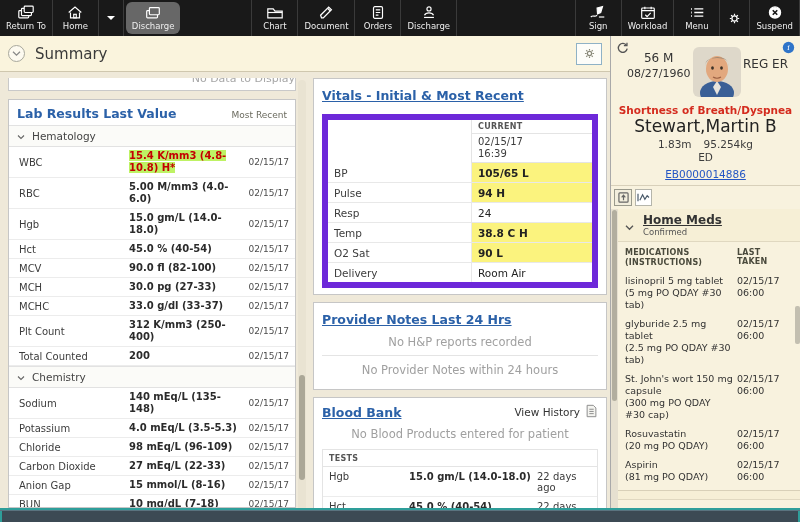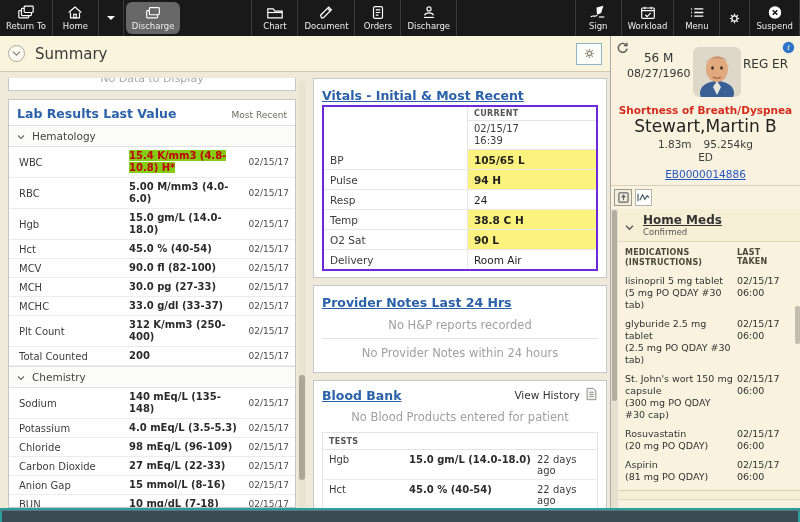--- a/index.html
+++ b/index.html
@@ -22,42 +22,42 @@
   
   .summary-bar { height:36px; background:#faf4dd; border-bottom:1px solid #cfc7ae; display:flex; align-items:center; padding:0 8px; gap:10px; flex:none; }
   .circle-ico { width:17px; height:17px; border:1px solid #a8a89c; border-radius:50%; display:flex; align-items:center; justify-content:center; background:#fdfaf0; }
   .sum-title { font-size:15px; color:#3a3a3a; }
   .gear-btn { margin-left:auto; width:26px; height:22px; border:1px solid #8fb2c6; background:#fdfdf9; display:flex; align-items:center; justify-content:center; cursor:pointer; }
 
   .content { flex:1; display:flex; padding:6px 0 0 8px; overflow:hidden; }
 
   
   .left-col { width:288px; flex:none; display:flex; flex-direction:column; gap:8px; }
-  .clipped-card { height:13px; background:#fff; border:1px solid #c9c9c9; border-top:none; overflow:hidden; text-align:center; color:#a6a6a6; font-size:11px; flex:none; }
+  .clipped-card { height:13px; background:#fff; border:1px solid #c9c9c9; border-top:none; overflow:hidden; text-align:right; color:#a6a6a6; font-size:11px; flex:none; }
   .clipped-card span { display:block; margin-top:-6px; }
   .lab-card { flex:1; background:#fff; border:1px solid #c6c6c6; overflow:hidden; display:flex; flex-direction:column; }
   .lab-head { display:flex; align-items:baseline; padding:6px 8px 4px; flex:none; }
   .lab-title { color:#2b61a8; font-weight:bold; font-size:12.5px; }
   .most-recent { margin-left:auto; font-size:9px; color:#6b6b5f; }
   .sec-head { display:flex; align-items:center; gap:7px; padding:4px 8px; border-top:1px solid #e2e2e2; border-bottom:1px solid #e2e2e2; font-size:10.5px; color:#444; background:#fbfbf8; cursor:pointer; }
   .lrow { display:flex; border-bottom:1px solid #ececec; padding:3px 6px 3px 10px; align-items:center; }
   .ltest { width:110px; font-size:10px; color:#3c3c3c; flex:none; }
   .lval  { flex:1; font-size:10px; font-weight:bold; color:#2b2b2b; padding-right:4px; line-height:12px; }
-  .lval .val.pink { background:#84cc16; color:#c40000; display:inline; box-decoration-break:clone; }
+  .lval .val.pink { background:#bef264; color:#c40000; display:inline; box-decoration-break:clone; }
   .ldate { width:46px; font-size:9px; color:#4c4c4c; text-align:right; flex:none; }
 
   
   .vscroll { width:8px; flex:none; background:#e9e3d2; border-radius:4px; margin:2px 3px 2px 2px; position:relative; }
   .vscroll .handle { position:absolute; left:1px; right:1px; background:#aba797; border-radius:3px; }
 
   
   .mid-col { flex:1; margin-left:4px; margin-right:3px; display:flex; flex-direction:column; gap:7px; overflow:hidden; }
   .card { background:#fff; border:1px solid #c6c6c6; padding:6px 8px; flex:none; }
   .card-title { color:#2b61a8; font-weight:bold; font-size:12.5px; text-decoration:underline; cursor:pointer; }
-  .vtable { margin-top:1px; border:2px solid #6d28d9; }
+  .vtable { margin-top:10px; border:6px solid #6d28d9; }
   .vhead { display:flex; }
   .vhead .spacer { width:143px; flex:none; background:#fff; }
   .vhead .cell { flex:1; border-left:1px solid #e4e4e4; border-bottom:1px solid #e4e4e4; padding:2px 6px; }
   .cur-label { font-size:8px; font-weight:bold; color:#555; letter-spacing:.3px; }
   .vdate { font-size:10px; color:#3c3c3c; line-height:12px; }
   .vrow { display:flex; border-bottom:1px solid #e8e8e8;align-items:flex-end; }
   .vrow:last-child { border-bottom:none; }
   .vlabel { width:143px; flex:none; padding:3.5px 6px; font-size:10.5px; color:#3c3c3c; }
   .vval { flex:1; padding:3.5px 6px; font-size:10.5px; color:#222; border-left:1px solid #e8e8e8; }
   .vval.yellow { background:#fbf37e; font-weight:bold; }

